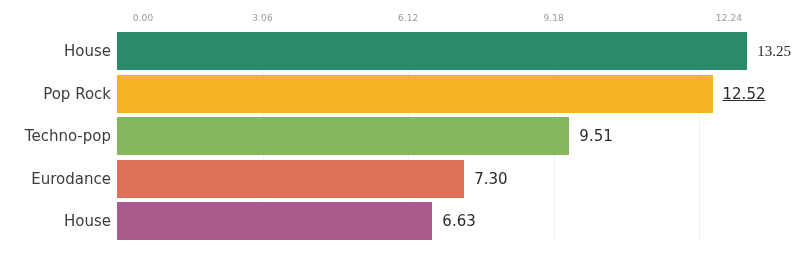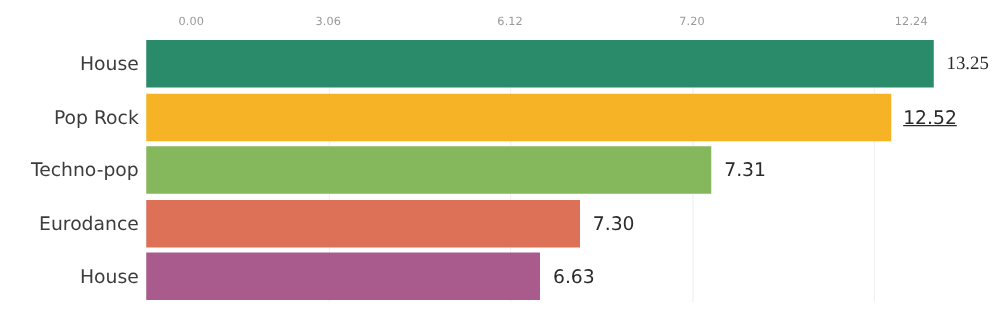--- a/index.html
+++ b/index.html
@@ -130,43 +130,43 @@
 
   <div class="gridline axis-zero" style="left: 0px;"></div>
       <div class="gridline" style="left: 145.556px;"></div>
       <div class="gridline" style="left: 291.111px;"></div>
       <div class="gridline" style="left: 436.667px;"></div>
       <div class="gridline" style="left: 582.222px;"></div>
     </div>
 
   <div class="tick-labels" id="tick-labels">
 
-  <div class="tick-label" style="left: 14px; padding-left: 44px;">0.00</div>
+  <div class="tick-label" style="left: 4px; padding-left: 44px;">0.00</div>
       <div class="tick-label" style="left: 145.556px;">3.06</div>
       <div class="tick-label" style="left: 291.111px;">6.12</div>
-      <div class="tick-label" style="left: 436.667px;">7.20</div>
+      <div class="tick-label" style="left: 436.667px;">9.18</div>
       <div class="tick-label" style="left: 612px;">12.24</div>
     </div>
 
   <div class="rows" id="rows">
 
   <div class="row" style="top: 0px;">
         <div class="cat-label">House</div>
         <div class="bar" style="width: 630.265px; height: 38px; background: rgb(42, 139, 106);"></div>
         <div class="value-label" style="left: 757.265px; font-family: Liberation Serif, serif;">13.25</div>
       </div>
       <div class="row" style="top: 42.6px;">
         <div class="cat-label">Pop Rock</div>
         <div class="bar" style="width: 595.541px; height: 38px; background: rgb(245, 179, 37);"></div>
         <div class="value-label" style="left: 722.541px; text-decoration: underline;">12.52</div>
       </div>
       <div class="row" style="top: 85.2px;">
         <div class="cat-label">Techno-pop</div>
         <div class="bar" style="width: 452.364px; height: 38px; background: rgb(133, 184, 92);"></div>
-        <div class="value-label" style="left: 579.364px;">7.31</div>
+        <div class="value-label" style="left: 579.364px;">9.51</div>
       </div>
       <div class="row" style="top: 127.8px;">
         <div class="cat-label">Eurodance</div>
         <div class="bar" style="width: 347.24px; height: 38px; background: rgb(220, 113, 87);"></div>
         <div class="value-label" style="left: 474.24px;">7.30</div>
       </div>
       <div class="row" style="top: 170.4px;">
         <div class="cat-label">House</div>
         <div class="bar" style="width: 315.37px; height: 38px; background: rgb(168, 91, 140);"></div>
         <div class="value-label" style="left: 442.37px;">6.63</div>

